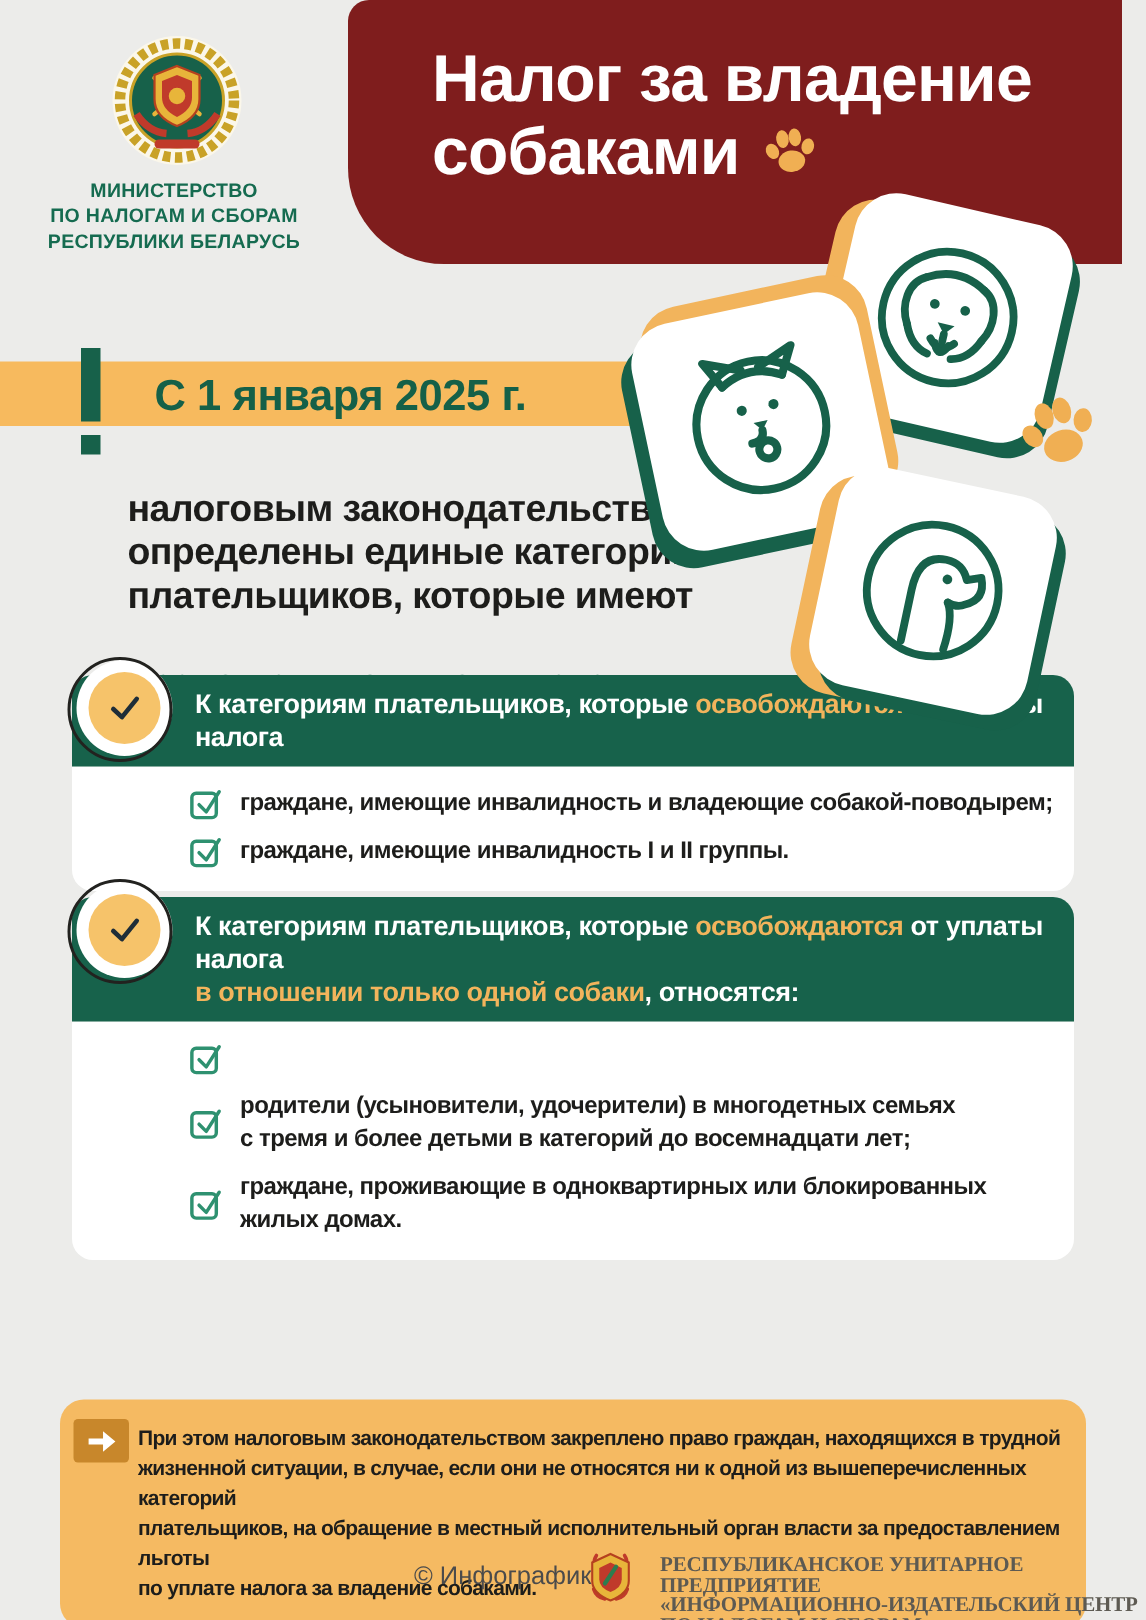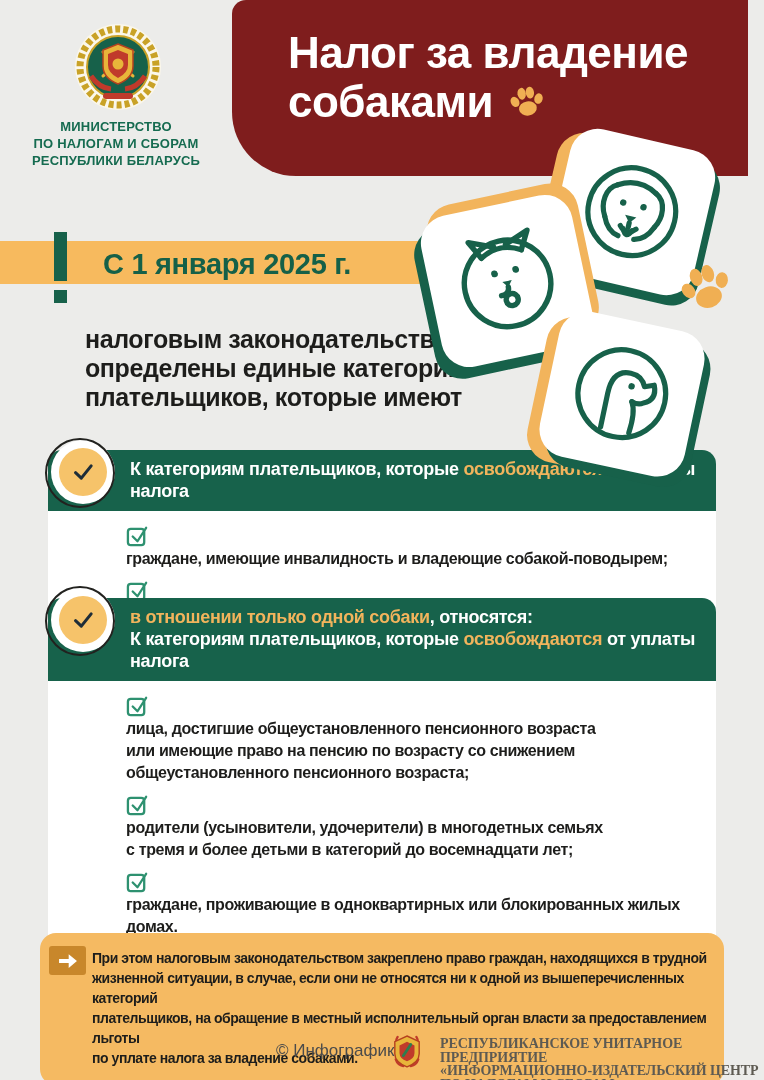--- a/index.html
+++ b/index.html
@@ -87,21 +87,21 @@
     border:2px solid #22221F;border-radius:50%;
   }
   .badge .inner{
     width:48px;height:48px;border-radius:50%;background:#F6C36A;
     display:flex;align-items:center;justify-content:center;position:relative;
   }
   .sec-body{
     background:#FFFFFF;border-radius:0 0 14px 14px;
     padding:13px 14px 15px 78px;
   }
-  .chk-item{display:flex;align-items:flex-start;margin-bottom:9px;flex-direction:column;}
+  .chk-item{display:flex;align-items:center;margin-bottom:9px;}
   .chk-item:last-child{margin-bottom:0;}
   .chk-item svg{flex:0 0 auto;margin-right:11px;margin-top:0;}
   .chk-item .chk-text{
     font-weight:bold;font-size:16px;line-height:22px;letter-spacing:-0.35px;
     color:#1D1D1B;white-space:pre-line;padding-top:1px;
   }
 
   
   .note-box{
     left:40px;top:916px;width:684px;box-sizing:border-box;
@@ -248,32 +248,29 @@
 
 <div class="abs sec-card sec-b">
   <div class="sec-header">
     <div class="badge">
       <span class="inner">
           <svg width="34" height="34" viewBox="0 0 100 100" fill="none" stroke="#1E2D38" stroke-width="9" stroke-linecap="round" stroke-linejoin="round">
             <path d="M28 52 L45 68 L74 32"></path>
           </svg>
         </span>
     </div>
+    <div class="hline"><span>К категориям плательщиков, которые </span><span class="orange">освобождаются</span><span> от уплаты налога</span></div>
     <div class="hline"><span class="orange">в отношении только одной собаки</span><span>, относятся:</span></div>
-    <div class="hline"><span>К категориям плательщиков, которые </span><span class="orange">освобождаются</span><span> от уплаты налога</span></div>
   </div>
   <div class="sec-body">
     <div class="chk-item">
       <svg width="23" height="23" viewBox="0 0 24 24" fill="none" stroke="#2E9170" stroke-width="2.4" stroke-linecap="round" stroke-linejoin="round">
           <rect x="2" y="5" width="17" height="17" rx="3" fill="#fff"></rect>
           <path d="M7 13 l5 5 L21 4"></path>
         </svg>
-      <span class="chk-text">лица, достигшие общеустановленного пенсионного возраста
-или имеющие право на пенсию по возрасту со снижением
-общеустановленного пенсионного возраста;</span>
     </div>
     <div class="chk-item">
       <svg width="23" height="23" viewBox="0 0 24 24" fill="none" stroke="#2E9170" stroke-width="2.4" stroke-linecap="round" stroke-linejoin="round">
           <rect x="2" y="5" width="17" height="17" rx="3" fill="#fff"></rect>
           <path d="M7 13 l5 5 L21 4"></path>
         </svg>
       <span class="chk-text">родители (усыновители, удочерители) в многодетных семьях
 с тремя и более детьми в категорий до восемнадцати лет;</span>
     </div>
     <div class="chk-item">

